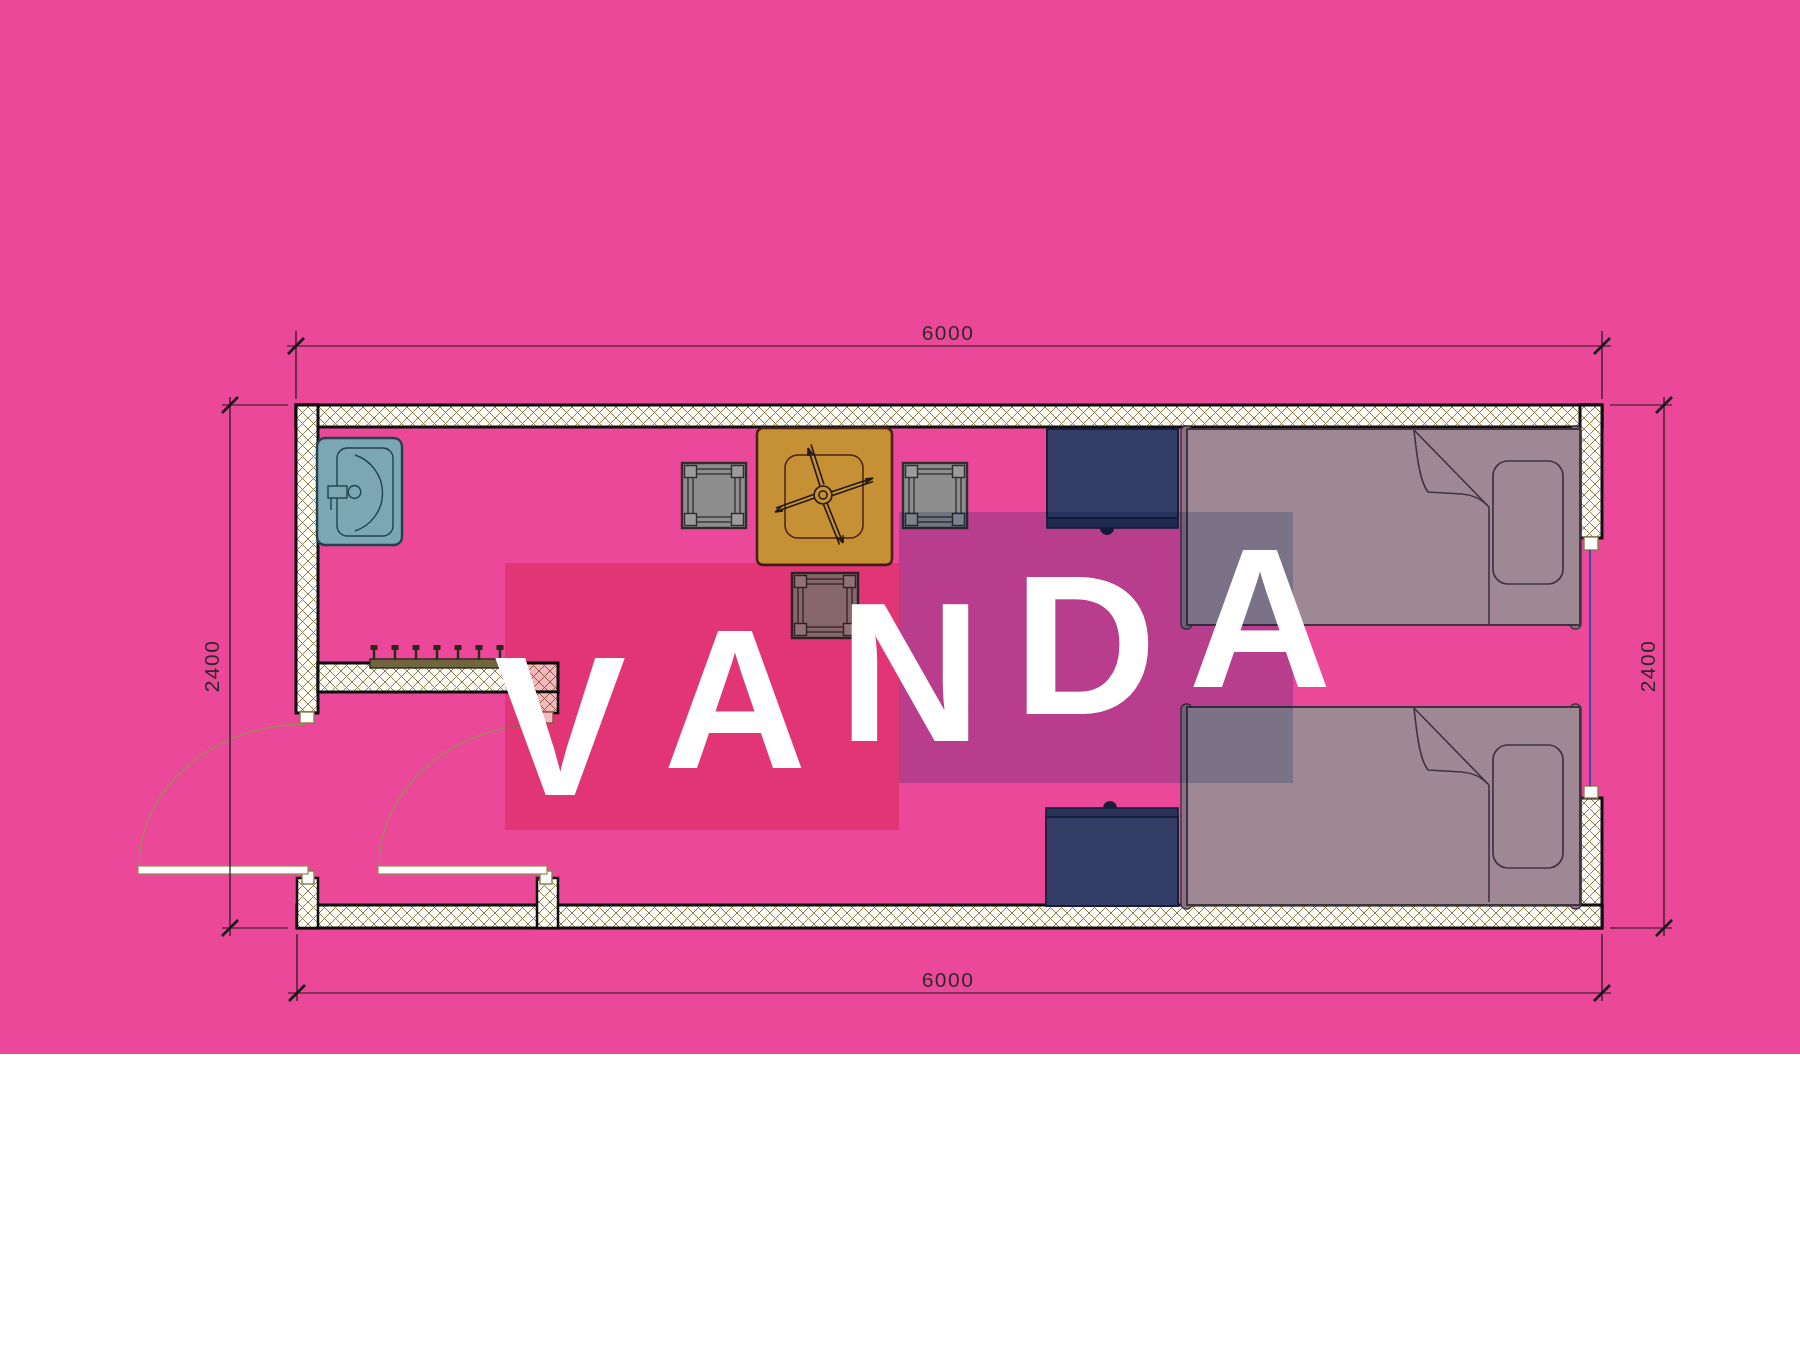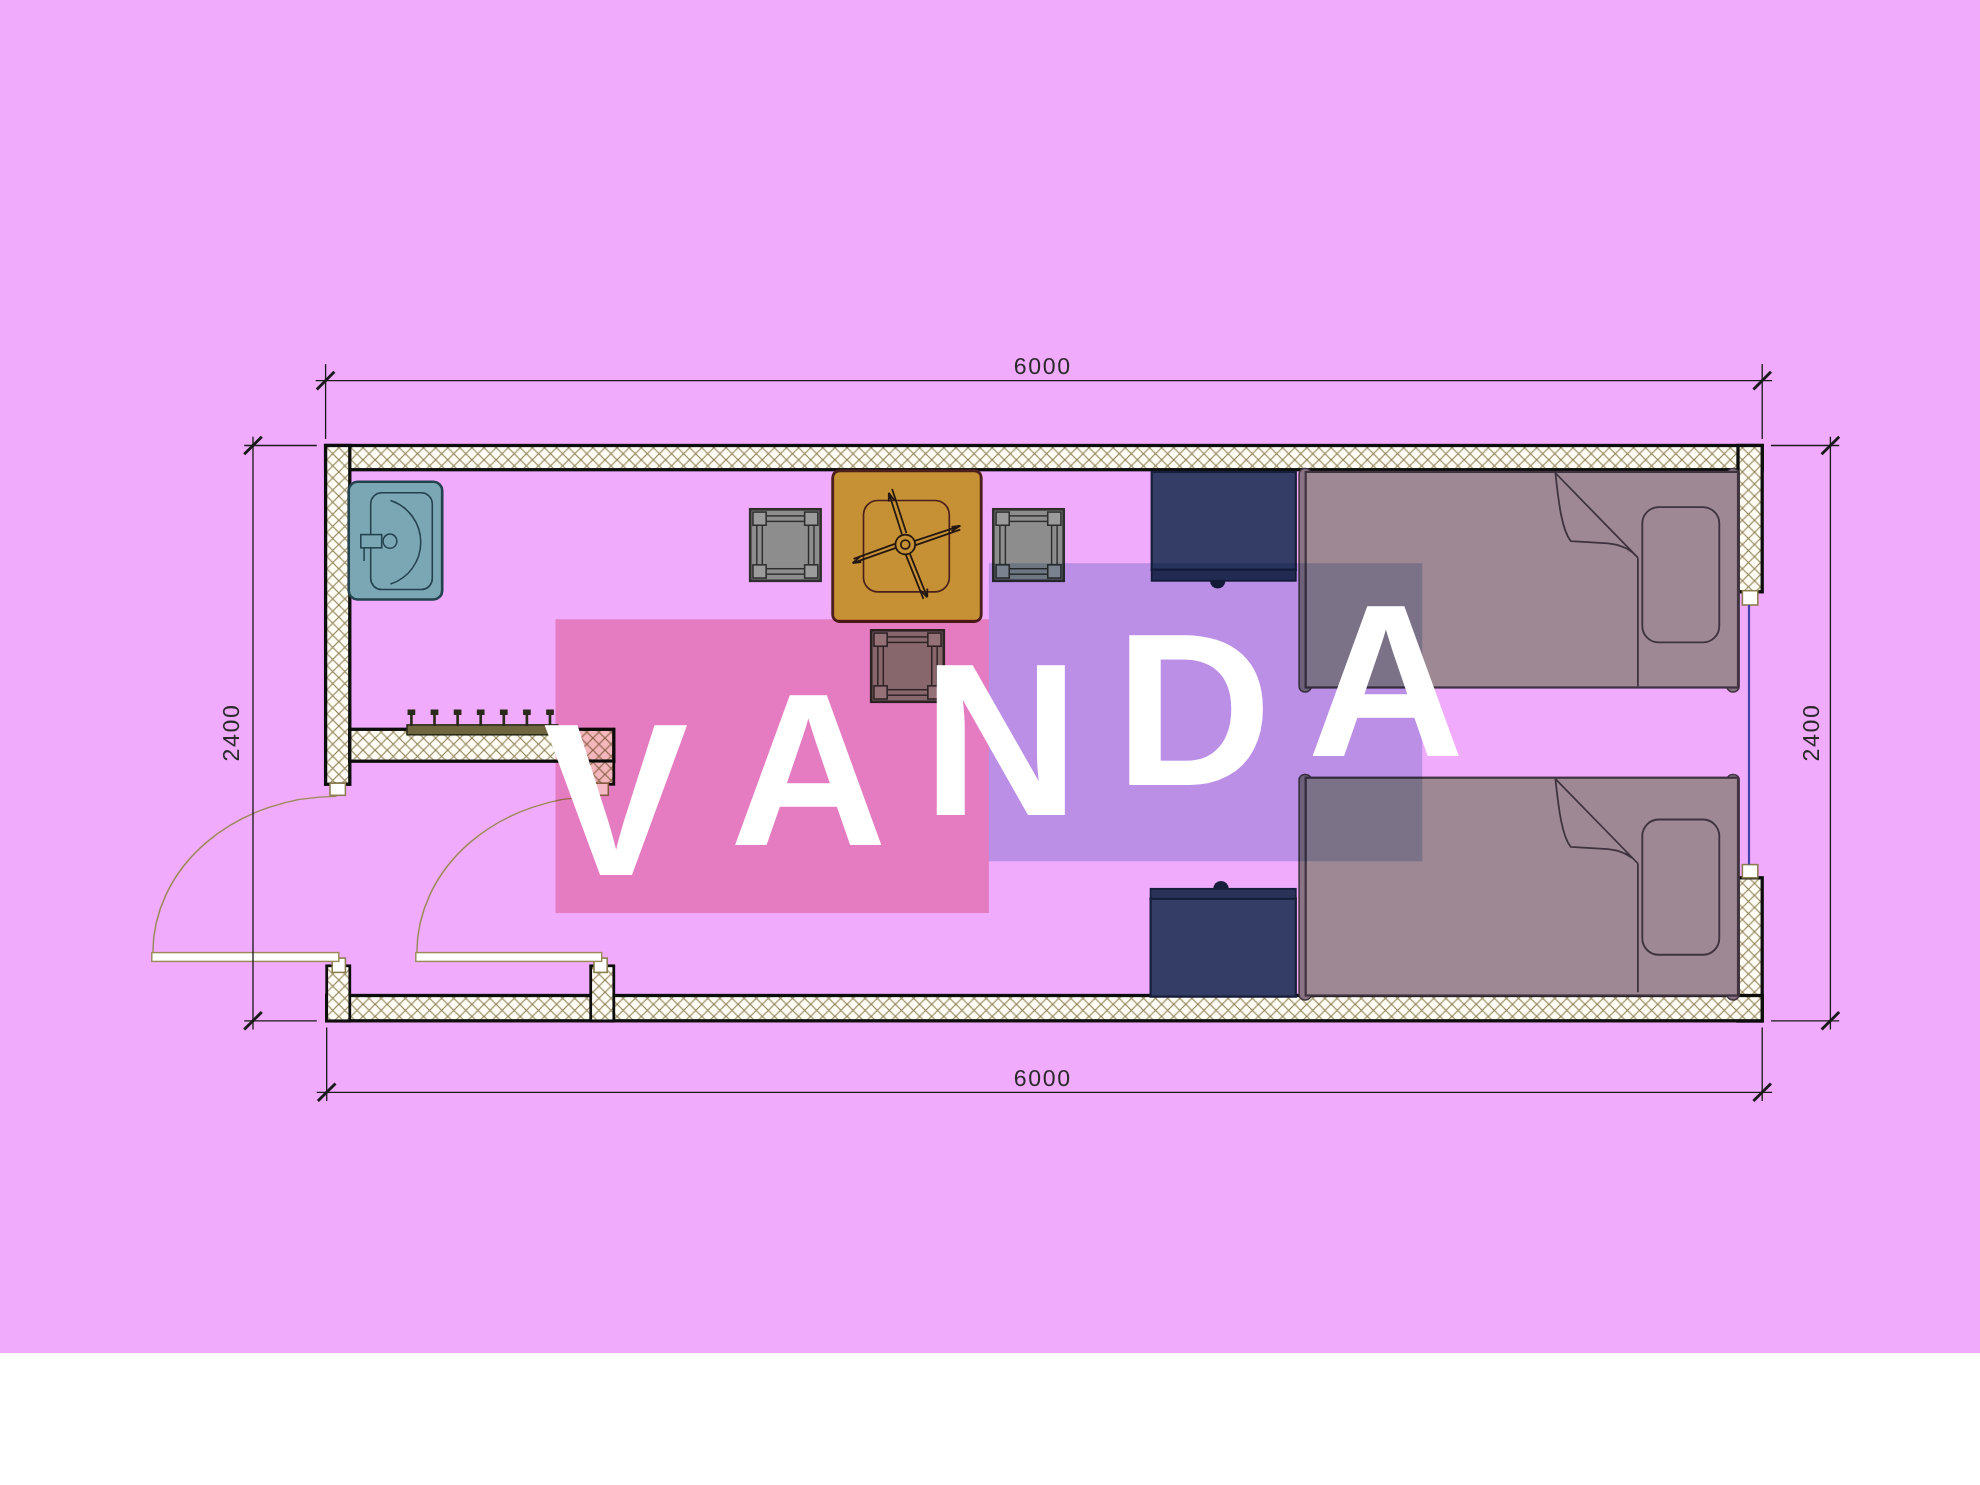--- a/index.html
+++ b/index.html
@@ -1,16 +1,16 @@
 <!DOCTYPE html>
 <html><head>
 <meta charset="utf-8">
 <style>
   html,body{margin:0;padding:0;background:#ffffff;width:1800px;height:1350px;overflow:hidden;}
-  #stage{position:relative;width:1800px;height:1230px;background:#f0abfc;}
+  #stage{position:relative;width:1800px;height:1054px;background:#ec4899;}
   svg{position:absolute;left:0;top:0;}
   text{font-family:"Liberation Sans","DejaVu Sans",sans-serif;}
   .dim-label{font-size:21px;fill:#2a2a2a;letter-spacing:1.5px;}
   .wm-letter{font-size:198px;font-weight:700;fill:#ffffff;text-anchor:middle;}
   .wm-rect{mix-blend-mode:multiply;}
 </style>
 </head>
 <body>
 
 <div id="stage">

